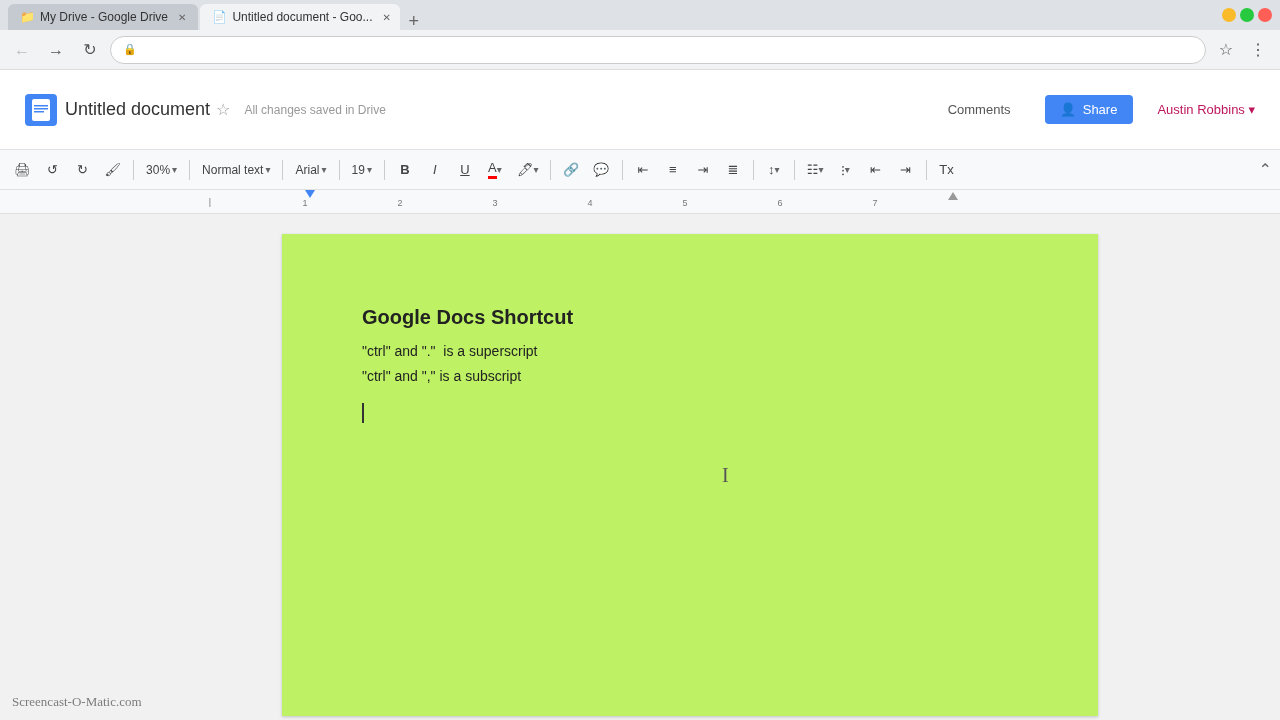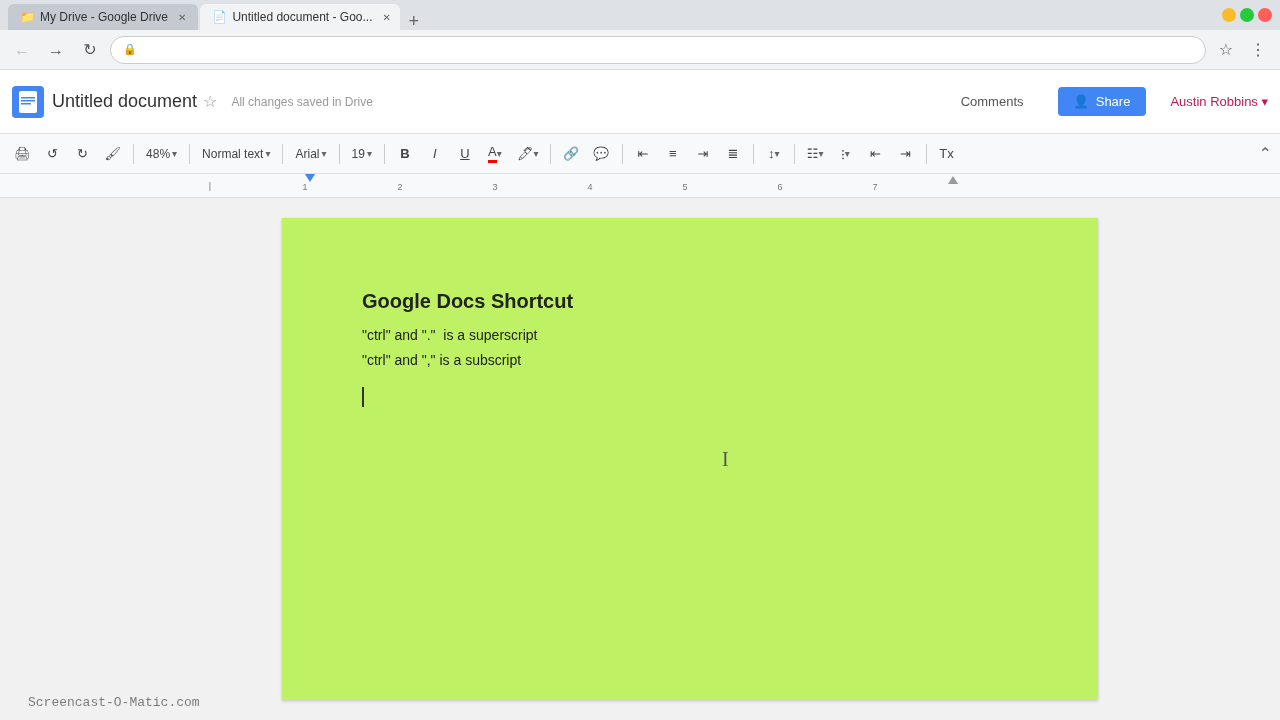--- a/index.html
+++ b/index.html
@@ -117,24 +117,24 @@
     .address-text { flex: 1; font-size: 12px; color: #444; }
     .nav-icons {
       display: flex;
       gap: 4px;
       align-items: center;
     }
 
     
     .docs-appbar {
       background: white;
-      height: 64px;
-      display: flex;
-      align-items: center;
-      padding: 0 12px;
+      height: 80px;
+      display: flex;
+      align-items: center;
+      padding: 0 25px;
       border-bottom: 1px solid #e0e0e0;
       gap: 8px;
     }
     .docs-logo {
       width: 32px;
       height: 32px;
       background: #4285f4;
       border-radius: 4px;
       display: flex;
       align-items: center;
@@ -324,24 +324,24 @@
     }
     @keyframes blink {
       0%, 100% { opacity: 1; }
       50% { opacity: 0; }
     }
 
     
     .watermark {
       position: fixed;
       bottom: 10px;
-      left: 28px;
+      left: 12px;
       font-size: 13px;
       color: rgba(0,0,0,0.5);
-      font-family: Liberation Mono, monospace;
+      font-family: Liberation Serif, serif;
     }
 
     
     .bold { font-weight: bold; }
 
     .collapse-btn {
       margin-left: auto;
       font-size: 16px;
       color: #666;
       cursor: pointer;
@@ -412,21 +412,21 @@
   </div>
 </div>
 
 <div class="docs-toolbar">
   <button class="toolbar-btn" title="Print">🖨</button>
   <button class="toolbar-btn" title="Undo">↺</button>
   <button class="toolbar-btn" title="Redo">↻</button>
   <button class="toolbar-btn" title="Paint format">🖌</button>
   <div class="toolbar-divider"></div>
   <div class="toolbar-dropdown">
-    <span>48%</span>
+    <span>30%</span>
     <span class="dropdown-arrow">▾</span>
   </div>
   <div class="toolbar-divider"></div>
   <div class="toolbar-dropdown">
     <span>Normal text</span>
     <span class="dropdown-arrow">▾</span>
   </div>
   <div class="toolbar-divider"></div>
   <div class="toolbar-dropdown">
     <span>Arial</span>

